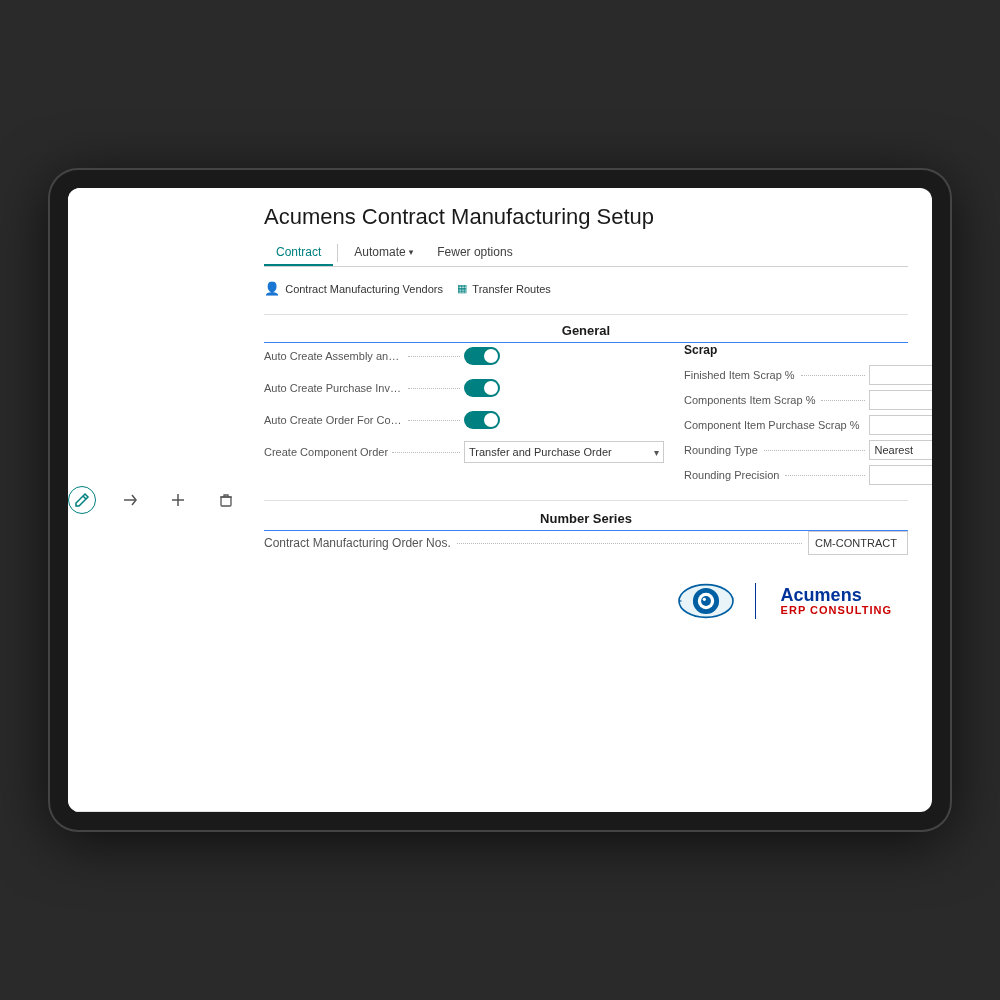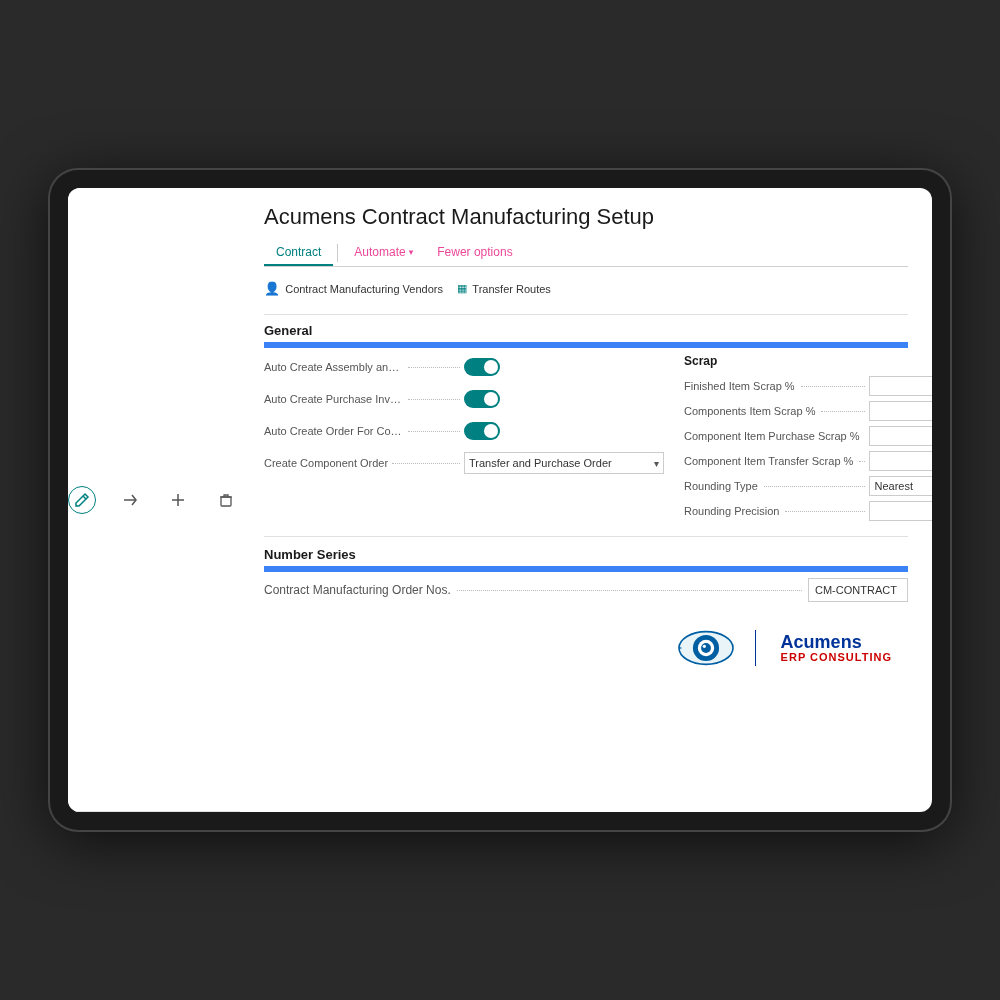--- a/index.html
+++ b/index.html
@@ -78,21 +78,21 @@
       align-items: center;
       gap: 0;
       border-bottom: 1px solid #d0d0d0;
       margin-bottom: 10px;
     }
 
     .tab-item {
       padding: 5px 12px;
       font-size: 12px;
       cursor: pointer;
-      color: #ec4899;
+      color: #404040;
       border-bottom: 2px solid transparent;
       white-space: nowrap;
     }
 
     .tab-item.active {
       color: #008080;
       border-bottom: 2px solid #008080;
     }
 
     .tab-separator {
@@ -122,23 +122,23 @@
       font-size: 12px;
       color: #333;
       cursor: pointer;
       padding: 4px 0;
     }
 
     .section-header {
       font-size: 13px;
       font-weight: 600;
       color: #1a1a1a;
-      margin-bottom: 6px;
       padding-bottom: 4px;
-      border-bottom: 6px solid #3b82f6;
+      border-bottom: 1px solid #3b82f6;
+      text-align: center;
     }
 
     .two-col {
       display: flex;
       gap: 20px;
       margin-bottom: 10px;
     }
 
     .col-left {
       flex: 1;
@@ -509,27 +509,20 @@
           </div>
 
           <div class="scrap-field-row">
             <div class="scrap-label">
               <span class="scrap-label-text">Component Item Purchase Scrap %</span>
               <span class="scrap-dots"></span>
             </div>
             <input class="scrap-input" type="text" value="" style="">
           </div>
 
-          <div class="scrap-field-row">
-            <div class="scrap-label">
-              <span class="scrap-label-text">Component Item Transfer Scrap %</span>
-              <span class="scrap-dots"></span>
-            </div>
-            <input class="scrap-input" type="text" value="" style="">
-          </div>
 
           <div class="scrap-field-row">
             <div class="scrap-label">
               <span class="scrap-label-text">Rounding Type</span>
               <span class="scrap-dots"></span>
             </div>
             <div class="rounding-value">Nearest</div>
           </div>
 
           <div class="scrap-field-row">

